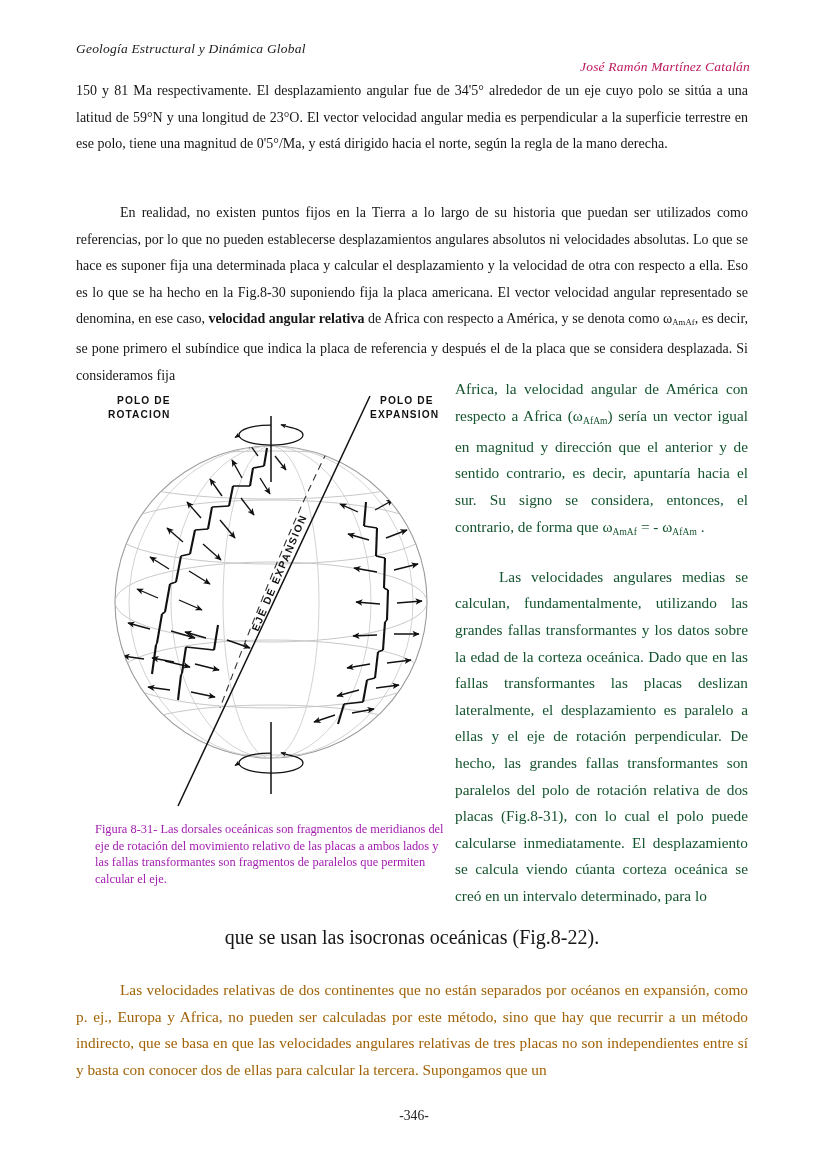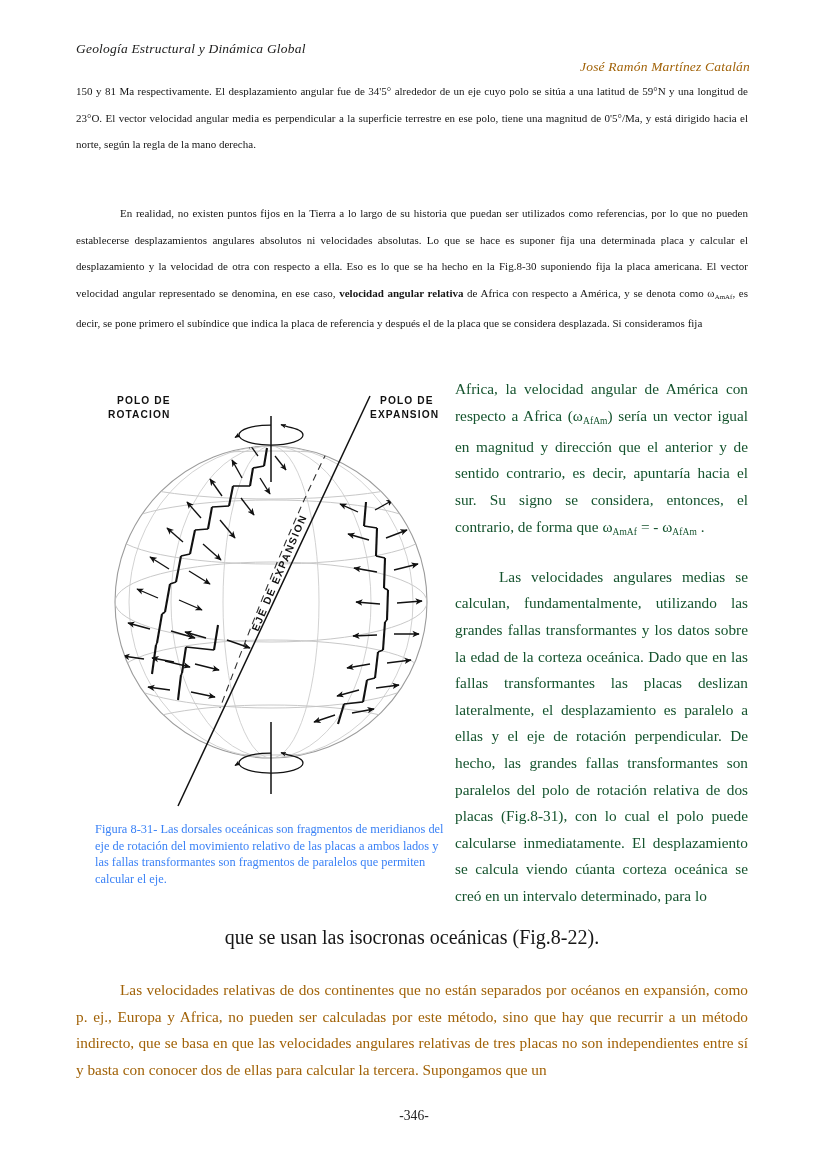--- a/index.html
+++ b/index.html
@@ -34,30 +34,30 @@
     color: #20201f;
     white-space: nowrap;
   }
   .head-right {
     position: absolute;
     right: 78px;
     top: 59px;
     font-style: italic;
     font-size: 13.5px;
     letter-spacing: .2px;
-    color: #a16207;
+    color: #be185d;
     white-space: nowrap;
   }
 
   
   .col-full {
     position: absolute;
     left: 76px;
     width: 672px;
-    font-size: 11px;
+    font-size: 14px;
     line-height: 26.6px;
     text-align: justify;
     text-justify: inter-word;
     color: #161616;
     font-family: Liberation Serif, serif;
   }
   .p1 { top: 78px; }
   .p2 { top: 200px; }
 
   .indent { display: inline-block; width: 44px; }
@@ -109,21 +109,21 @@
     height: 432px;
   }
   .fig-caption {
     position: absolute;
     left: 13px;
     top: 445px;
     width: 358px;
     font-size: 12.4px;
     line-height: 16.6px;
     text-align: left;
-    color: #3b82f6;
+    color: #a21caf;
   }
 
   
   .p-cont {
     position: absolute;
     left: 76px;
     top: 924px;
     width: 672px;
     font-size: 20px;
     line-height: 26.6px;

